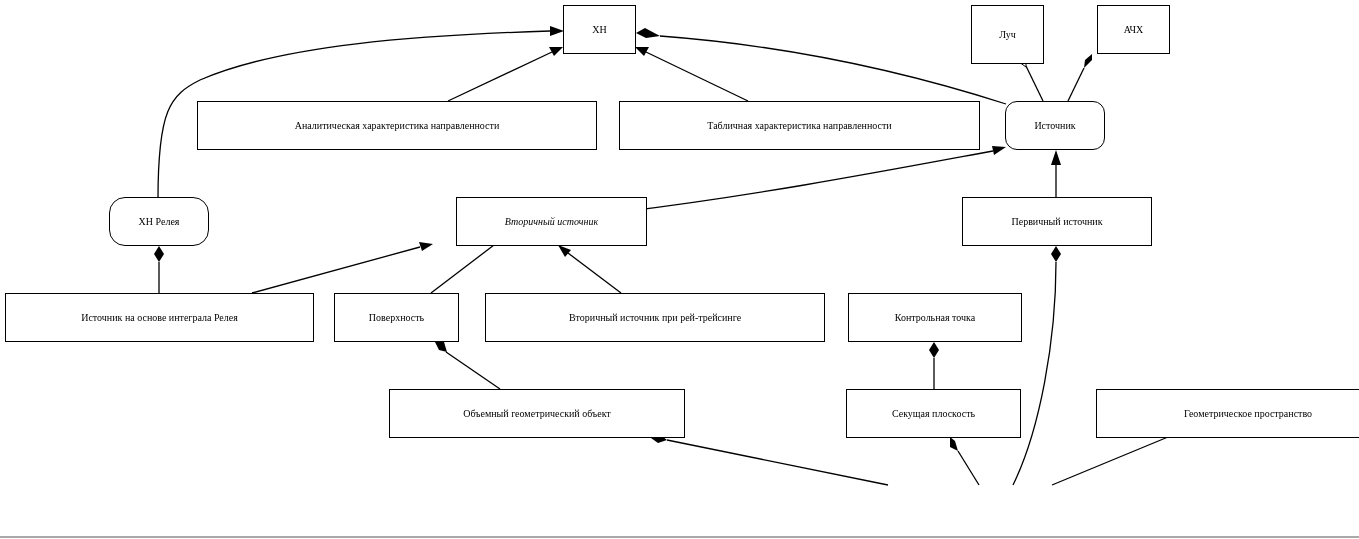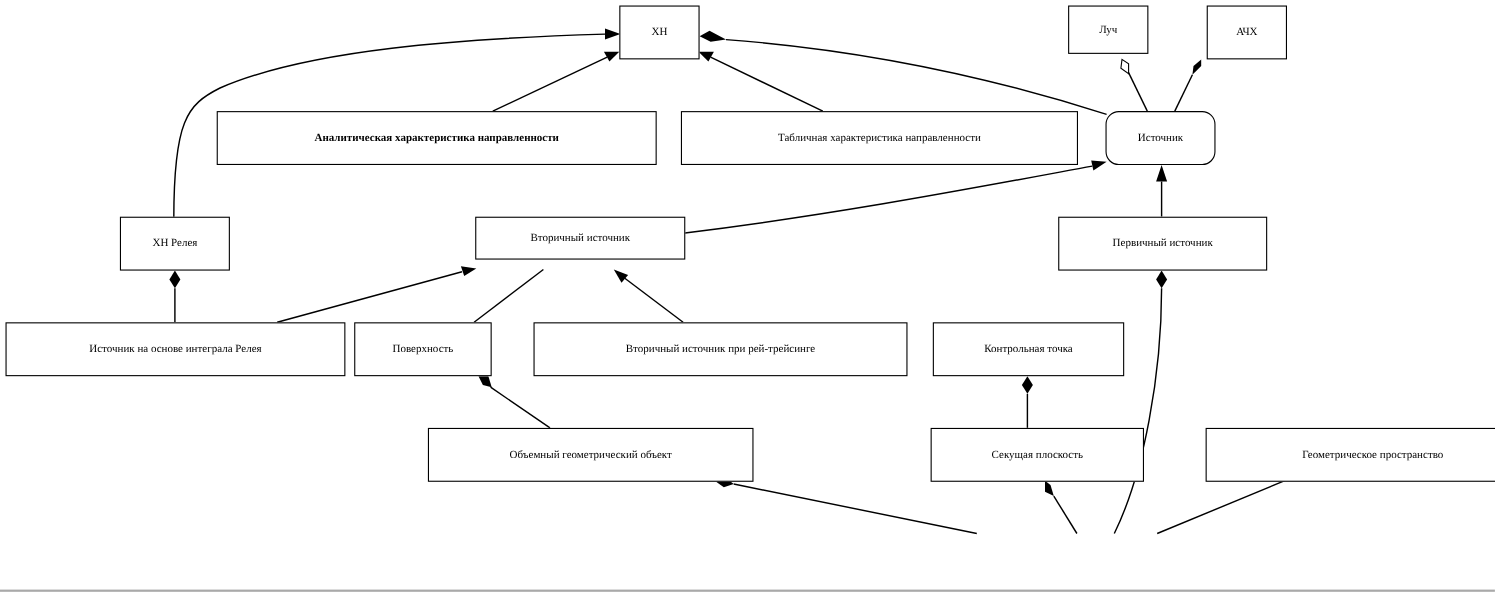--- a/index.html
+++ b/index.html
@@ -64,64 +64,64 @@
 
     <path class="edge" d="M1013,485 C1040,430 1056,340 1056,262"></path>
     <polygon points="1056,246 1061,254 1056,262 1051,254" fill="#000"></polygon>
 
     <path class="edge" d="M1052,485 L1168,437"></path>
   </svg>
 
   <div class="node" style="left:563px;top:5px;width:73px;height:49px;">
       <span>ХН</span>
     </div>
-  <div class="node" style="left:971px;top:5px;width:73px;height:44px;">
+  <div class="node" style="left:971px;top:5px;width:73px;height:59px;">
       <span>Луч</span>
     </div>
   <div class="node" style="left:1067px;top:5px;width:73px;height:49px;margin-left:30px;">
       <span>АЧХ</span>
     </div>
 
-  <div class="node" style="left:197px;top:101px;width:400px;height:49px;font-weight:bold;">
+  <div class="node" style="left:197px;top:101px;width:400px;height:49px;">
       <span>Аналитическая характеристика направленности</span>
     </div>
   <div class="node" style="left:619px;top:101px;width:361px;height:49px;">
       <span>Табличная характеристика направленности</span>
     </div>
   <div class="node" style="left:1005px;top:101px;width:100px;height:49px;border-radius:12px;">
       <span>Источник</span>
     </div>
 
-  <div class="node" style="left:109px;top:197px;width:100px;height:49px;">
+  <div class="node" style="left:109px;top:197px;width:100px;height:49px;border-radius:16px;">
       <span>ХН Релея</span>
     </div>
-  <div class="node" style="left:432px;top:197px;width:191px;height:39px;">
+  <div class="node" style="left:456px;top:197px;width:191px;height:49px;font-style:italic;">
       <span>Вторичный источник</span>
     </div>
   <div class="node" style="left:962px;top:197px;width:190px;height:49px;">
       <span>Первичный источник</span>
     </div>
 
   <div class="node" style="left:5px;top:293px;width:309px;height:49px;">
       <span>Источник на основе интеграла Релея</span>
     </div>
-  <div class="node" style="left:322px;top:293px;width:125px;height:49px;">
+  <div class="node" style="left:334px;top:293px;width:125px;height:49px;">
       <span>Поверхность</span>
     </div>
   <div class="node" style="left:485px;top:293px;width:340px;height:49px;">
       <span>Вторичный источник при рей-трейсинге</span>
     </div>
   <div class="node" style="left:848px;top:293px;width:174px;height:49px;">
       <span>Контрольная точка</span>
     </div>
 
   <div class="node" style="left:389px;top:389px;width:296px;height:49px;">
       <span>Объемный геометрический объект</span>
     </div>
-  <div class="node" style="left:846px;top:389px;width:194px;height:49px;">
+  <div class="node" style="left:846px;top:389px;width:175px;height:49px;">
       <span>Секущая плоскость</span>
     </div>
   <div class="node" style="left:1096px;top:389px;width:304px;height:49px;">
       <span>Геометрическое пространство</span>
     </div>
 
 </div>
 
 <div class="bottom-rule"></div>
 

